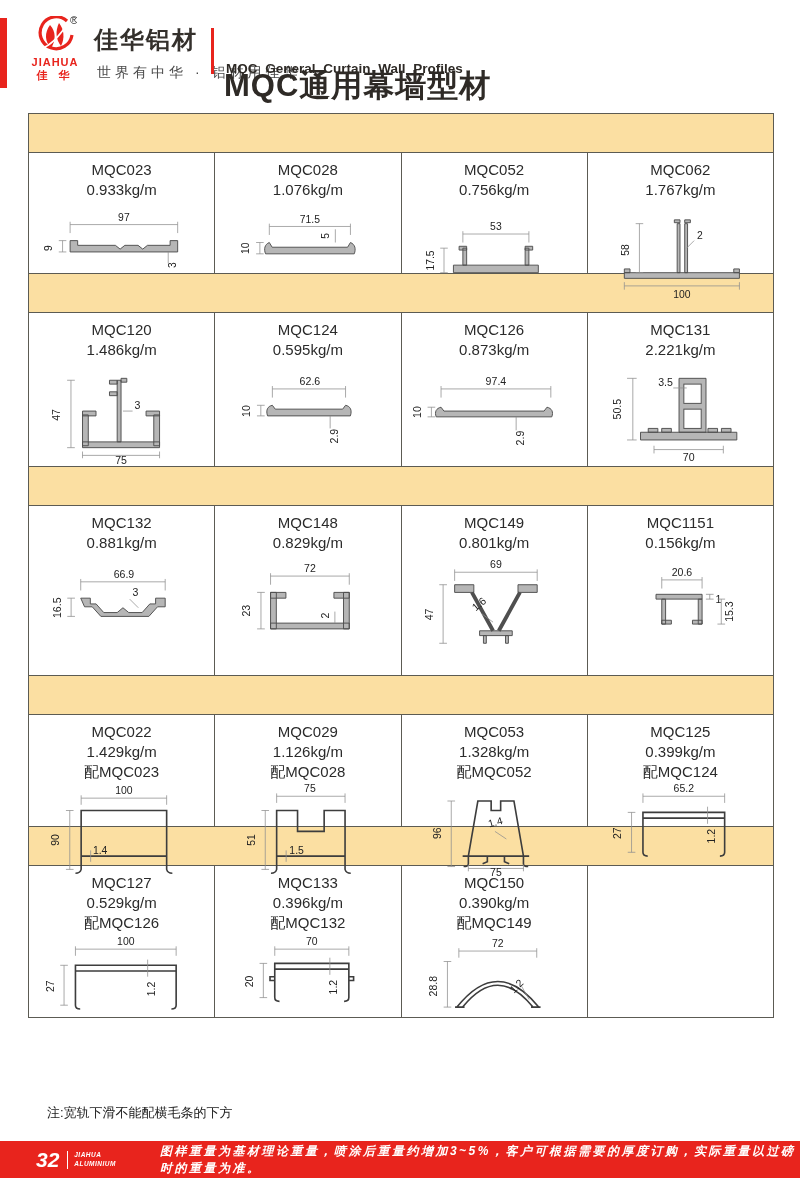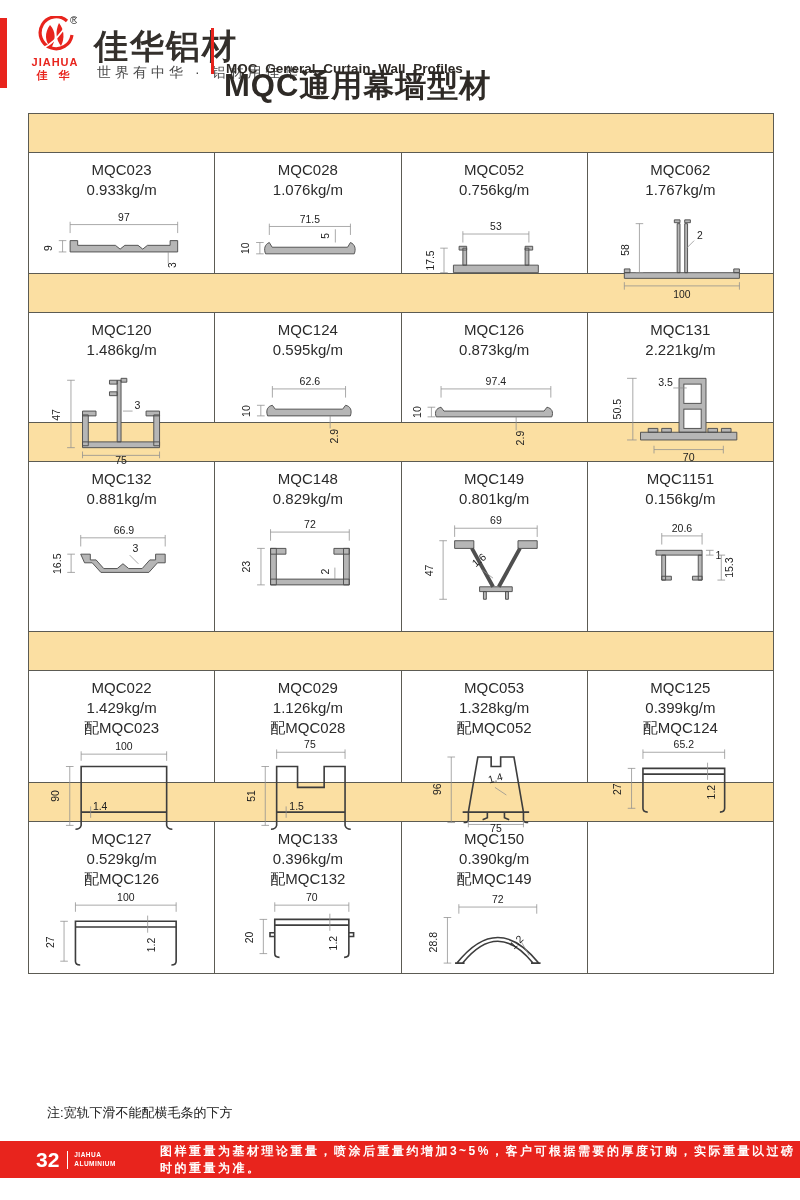--- a/index.html
+++ b/index.html
@@ -6,48 +6,48 @@
   body{
     width:800px;height:1200px;position:relative;background:#ffffff;
     font-family:"Liberation Sans",sans-serif;color:#2b2b2b;overflow:hidden;
   }
   
   .red-edge{position:absolute;left:0;top:18px;width:7px;height:70px;background:#e8241d;}
   .logo{position:absolute;left:22px;top:16px;width:66px;text-align:center;color:#e8241d;}
   .logo svg{display:block;margin:0 auto;}
   .logo-en{font-size:11px;font-weight:bold;letter-spacing:1px;line-height:1.1;}
   .logo-cn{font-size:11px;font-weight:bold;letter-spacing:4px;line-height:1.3;}
-  .brand{position:absolute;left:94px;top:24px;font-size:34px;font-weight:bold;color:#34302c;letter-spacing:2px;}
+  .brand{position:absolute;left:94px;top:24px;font-size:24px;font-weight:bold;color:#34302c;letter-spacing:2px;}
   .slogan{position:absolute;left:97px;top:64px;font-size:14px;color:#4a4a4a;letter-spacing:4px;}
   .hdr-divider{position:absolute;left:211px;top:28px;width:3px;height:46px;background:#e8241d;}
   .title-cn{position:absolute;left:224px;top:24px;font-size:31px;font-weight:bold;color:#2e2a26;letter-spacing:1px;margin-top:41px;}
   .title-en{position:absolute;left:226px;top:61px;font-size:13.5px;font-weight:bold;color:#2e2a26;word-spacing:4px;}
 
   
   .sheet{position:absolute;left:28px;top:113px;width:744px;border:1px solid #5c5b53;}
   .band{height:38px;background:#fbdfa2;border-top:1px solid #5c5b53;border-bottom:1px solid #5c5b53;}
   .band:first-child{border-top:none;}
   .prow{display:flex;}
   .cell{flex:1 1 0;min-width:0;text-align:center;padding-top:7px;box-sizing:border-box;position:relative;}
   .cell + .cell{border-left:1px solid #5c5b53;}
-  .r1{height:120px;} .r2{height:109px;} .r3{height:169px;} .r4{height:111px;} .r5{height:151px;}
+  .r1{height:120px;} .r2{height:153px;} .r3{height:169px;} .r4{height:111px;} .r5{height:151px;}
   .code,.weight,.match{font-size:15px;line-height:1.32;color:#2b2b2b;}
   .cell svg{display:block;margin:1px auto 0;}
 
   svg .p{fill:#b6b6b6;stroke:#4f4f4f;stroke-width:1;}
   svg .hole{fill:#ffffff;stroke:#4f4f4f;stroke-width:1;}
   svg .v{fill:none;stroke:#4f4f4f;stroke-width:4;}
   svg .o{fill:none;stroke:#3d3d3d;stroke-width:1.7;}
   svg .d{fill:none;stroke:#8f8f8f;stroke-width:0.8;}
   svg text{font-family:"Liberation Sans",sans-serif;font-size:11px;fill:#222;}
 
   
   .note{position:absolute;left:47px;top:1104px;font-size:13px;color:#222;}
   .footer{position:absolute;left:0;top:1141px;width:800px;height:37px;background:#e8241d;
-          display:flex;align-items:center;color:#fff;}
+          display:flex;align-items:center;color:#fff;font-style:italic;}
   .page-no{font-size:21px;font-weight:bold;margin-left:36px;}
   .f-div{width:1px;height:18px;background:#fff;margin:0 6px 0 8px;}
   .f-brand{font-size:6.5px;font-weight:bold;line-height:1.25;letter-spacing:0.5px;}
   .disclaimer{font-size:12px;font-weight:bold;letter-spacing:2.5px;margin-left:44px;}
 </style>
 </head>
 <body>
 
 <div class="red-edge"></div>
 

